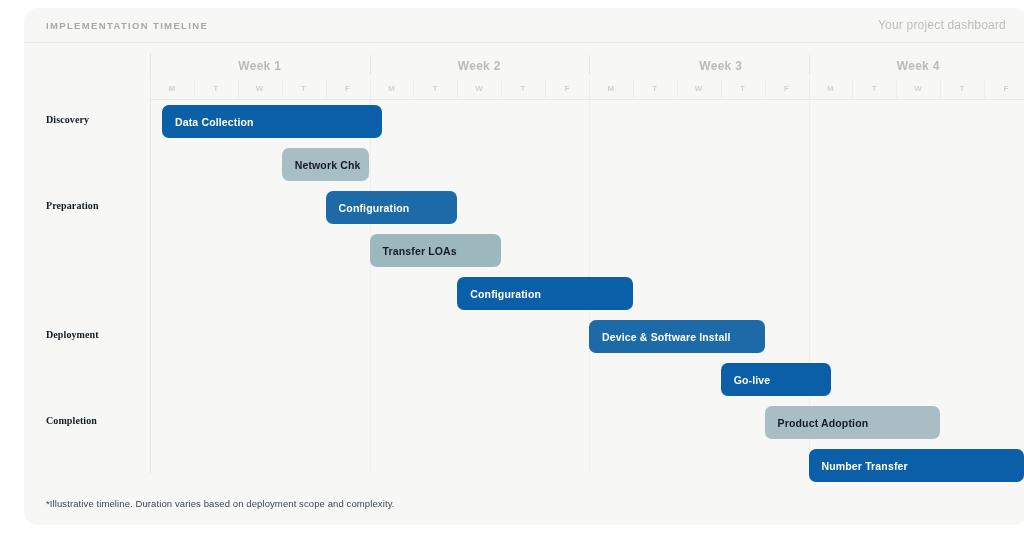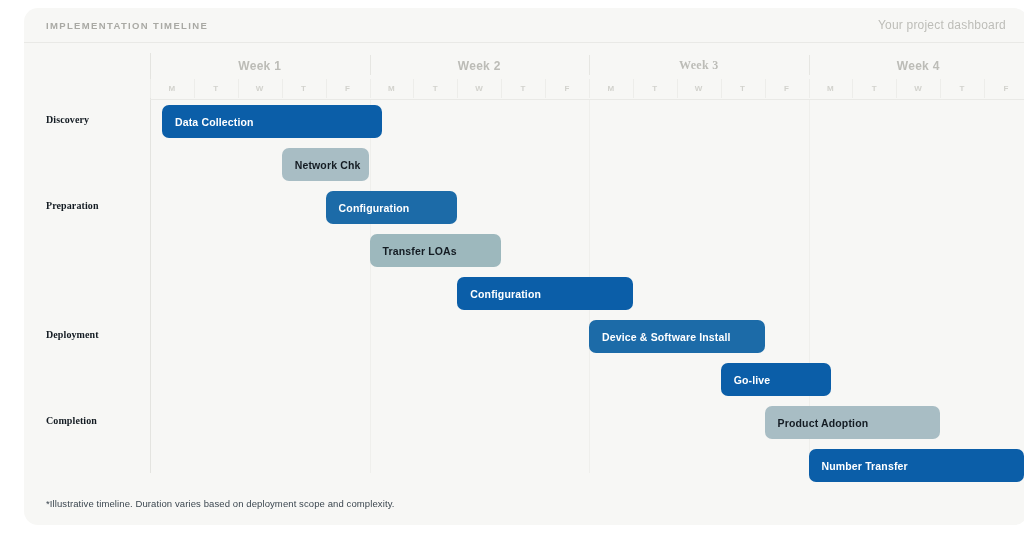--- a/index.html
+++ b/index.html
@@ -176,21 +176,21 @@
           <div class="phase-label" style="top: 71px;">Discovery</div>
           <div class="phase-label" style="top: 157px;">Preparation</div>
           <div class="phase-label" style="top: 286px;">Deployment</div>
           <div class="phase-label" style="top: 372px;">Completion</div>
         </div>
 
       <div class="tl-head" id="tl-head">
           <div class="week-cell" style="left: 0px; width: 219.5px;">Week 1</div>
           <div class="week-cell" style="left: 219.5px; width: 219.5px;">Week 2</div>
           <div class="week-sep" style="left: 219.5px;"></div>
-          <div class="week-cell" style="left: 439px; width: 219.5px; font-family: Liberation Serif, serif;">Week 3</div>
+          <div class="week-cell" style="left: 461px; width: 219.5px;">Week 3</div>
           <div class="week-sep" style="left: 439px;"></div>
           <div class="week-cell" style="left: 658.5px; width: 219.5px;">Week 4</div>
           <div class="week-sep" style="left: 658.5px;"></div>
           <div class="day-cell" style="left: 0px; width: 43.9px;">M</div>
           <div class="day-tick" style="left: 0px;"></div>
           <div class="day-cell" style="left: 43.9px; width: 43.9px;">T</div>
           <div class="day-tick" style="left: 43.9px;"></div>
           <div class="day-cell" style="left: 87.8px; width: 43.9px;">W</div>
           <div class="day-tick" style="left: 87.8px;"></div>
           <div class="day-cell" style="left: 131.7px; width: 43.9px;">T</div>

